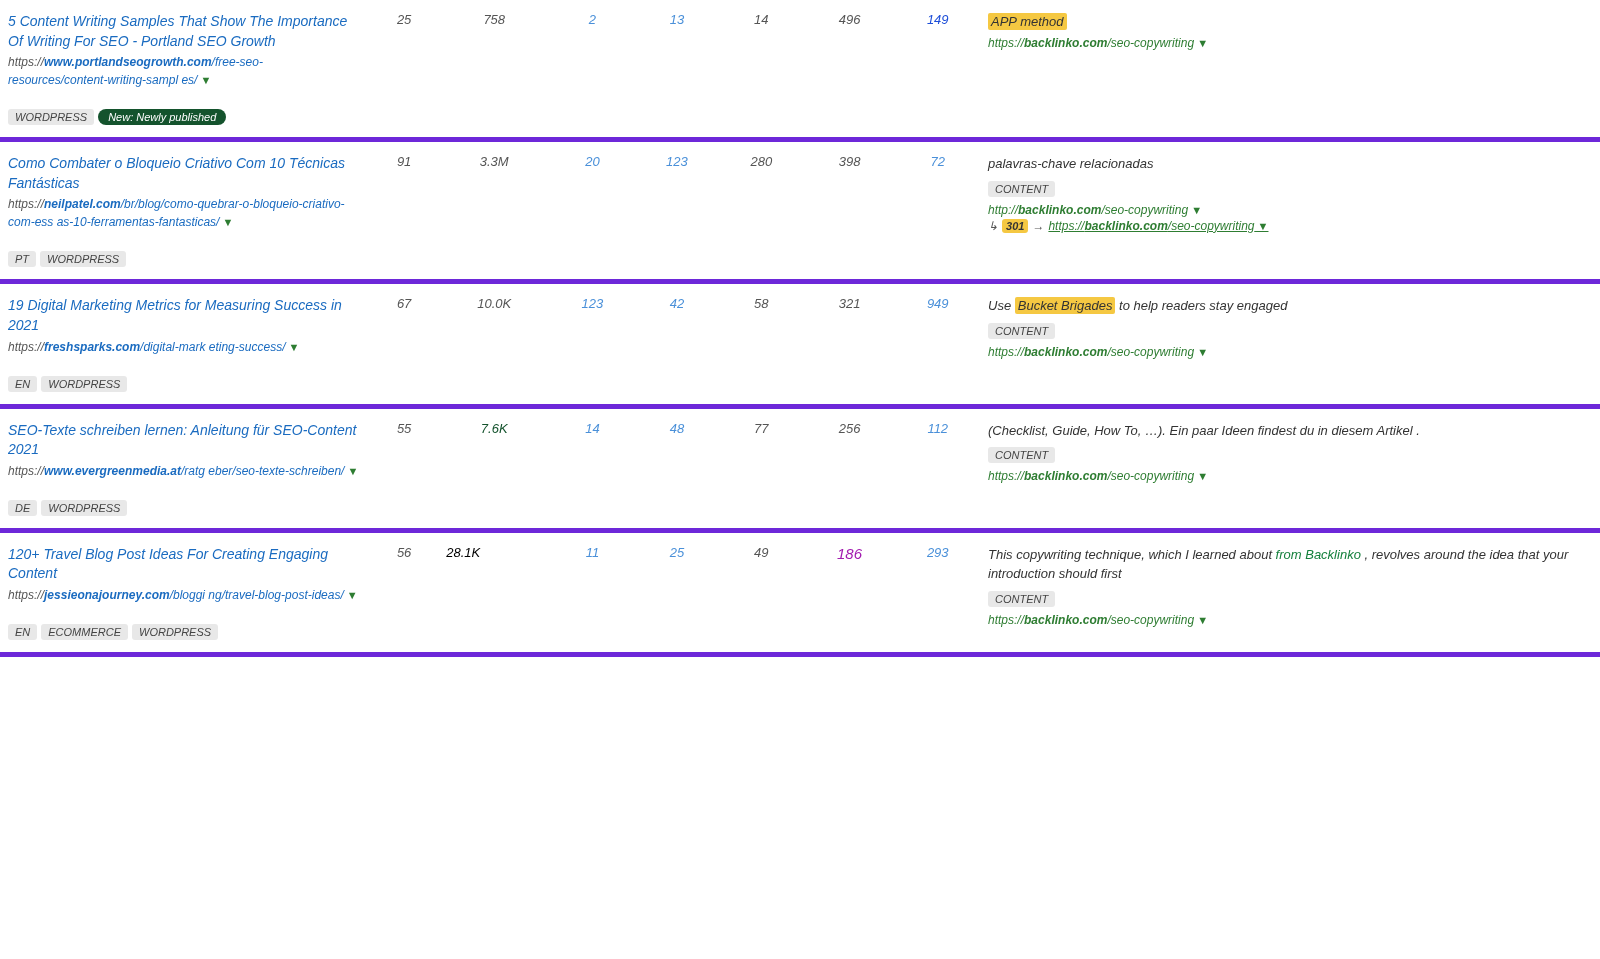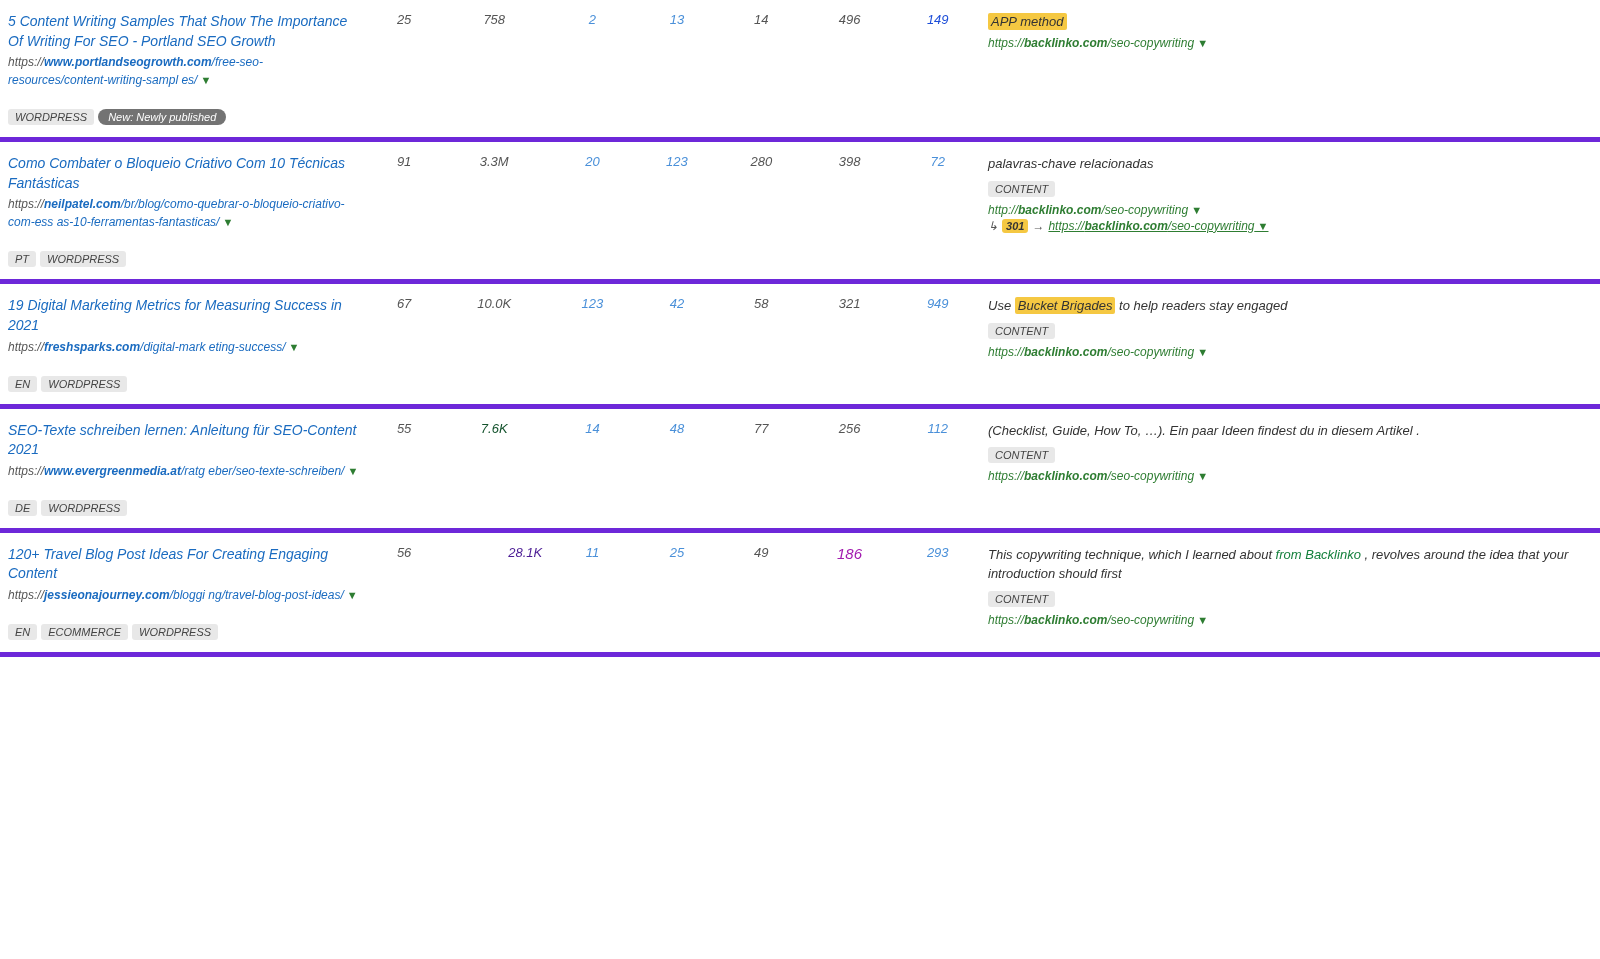--- a/index.html
+++ b/index.html
@@ -57,21 +57,21 @@
     .tag {
       display: inline-block;
       padding: 2px 7px;
       border-radius: 3px;
       font-size: 11px;
       font-weight: 500;
       background: #e8e8e8;
       color: #444;
     }
     .tag-new {
-      background: #737373;
+      background: #14532d;
       color: #fff;
       border-radius: 12px;
       padding: 2px 10px;
     }
 
     .snippet-text {
       font-size: 13px;
       color: #333;
       line-height: 1.5;
       margin-bottom: 4px;
@@ -218,21 +218,21 @@
           <td class="col-title">
             <a href="#" class="title-link">120+ Travel Blog Post Ideas For Creating Engaging Content</a>
             <div class="url-line"><span class="url-prefix">https://</span><span class="url-domain">jessieonajourney.com</span><span class="url-path">/bloggi ng/travel-blog-post-ideas/</span><span class="dropdown-arrow"> ▼</span></div>
             <div class="tag-row">
               <span class="tag">EN</span>
               <span class="tag">ECOMMERCE</span>
               <span class="tag">WORDPRESS</span>
             </div>
           </td>
           <td class="num-cell" style="color: rgb(85, 85, 85); text-align: center; font-size: 13px;">56</td>
-          <td class="num-cell" style="color: #4c1d95; text-align: right; font-size: 13px;">28.1K</td>
+          <td class="num-cell" style="color: #000000; text-align: left; font-size: 13px;">28.1K</td>
           <td class="num-cell" style="color: rgb(74, 144, 217); text-align: center; font-size: 13px;">11</td>
           <td class="num-cell" style="color: rgb(74, 144, 217); text-align: center; font-size: 13px;">25</td>
           <td class="num-cell" style="color: rgb(85, 85, 85); text-align: center; font-size: 13px; margin-top: 34px;">49</td>
           <td class="num-cell" style="color: #a21caf; text-align: center; font-size: 15px;">186</td>
           <td class="num-cell" style="color: rgb(74, 144, 217); text-align: center; font-size: 13px;">293</td>
           <td class="col-snippet"><div class="snippet-text">This copywriting technique, which I learned about <a href="#" class="snippet-link">from Backlinko</a> , revolves around the idea that your introduction should first</div><span class="content-tag">CONTENT</span><br><a href="#" class="snippet-url">https://<strong class="snippet-url-bold">backlinko.com</strong>/seo-copywriting<span class="dropdown-arrow"> ▼</span></a></td>
         </tr>
       </tbody>
   </table>
 </div>

